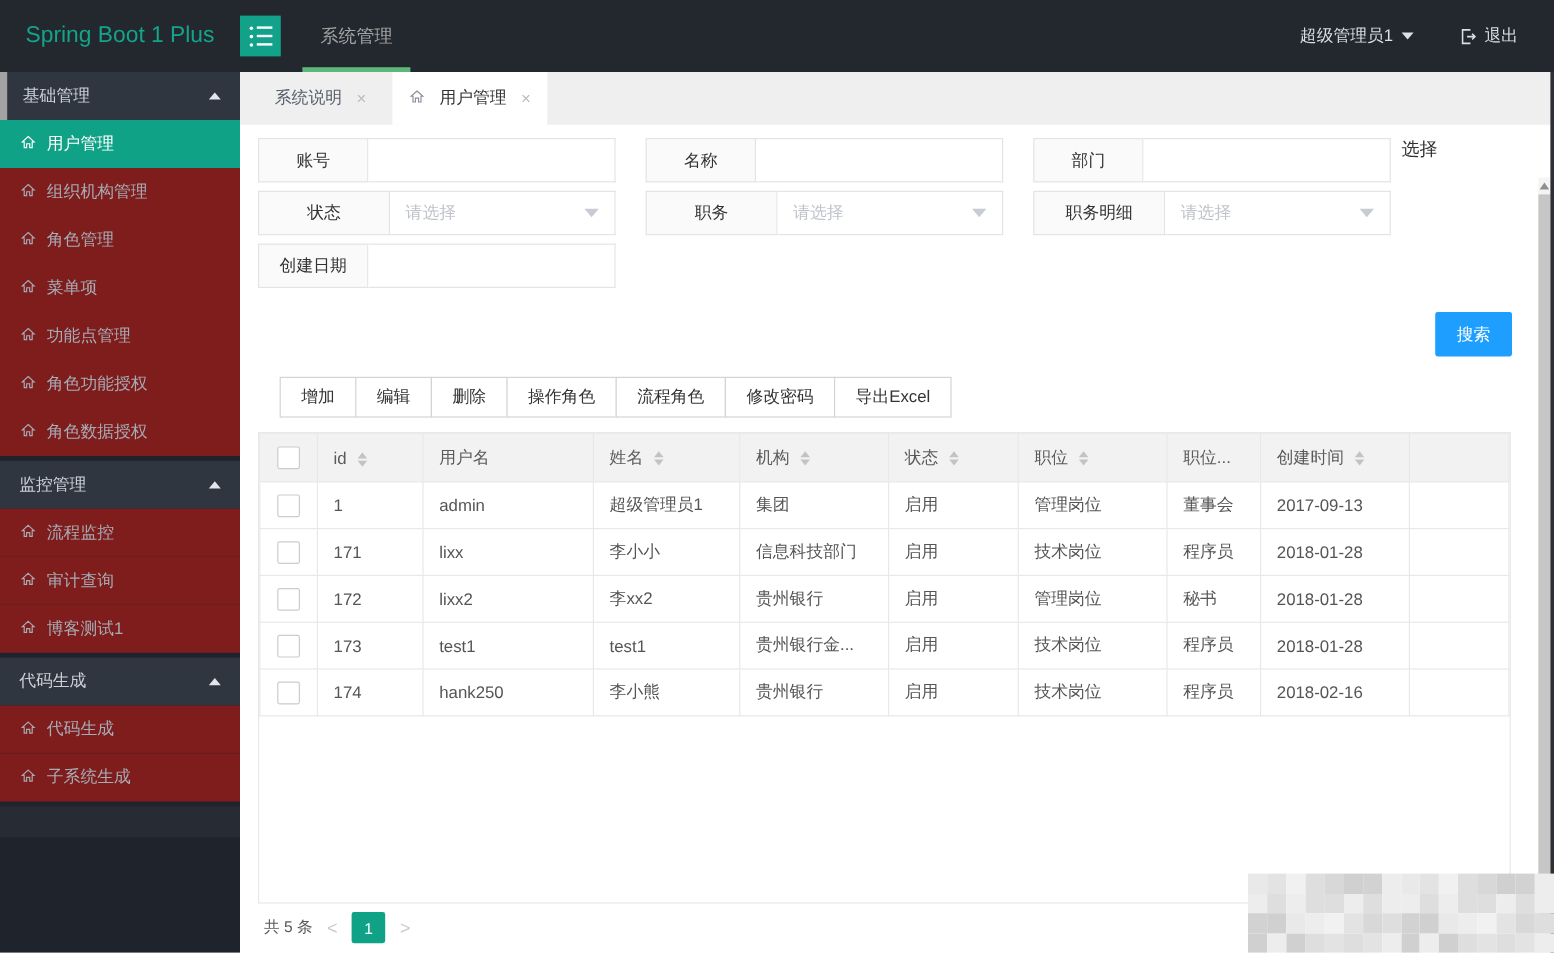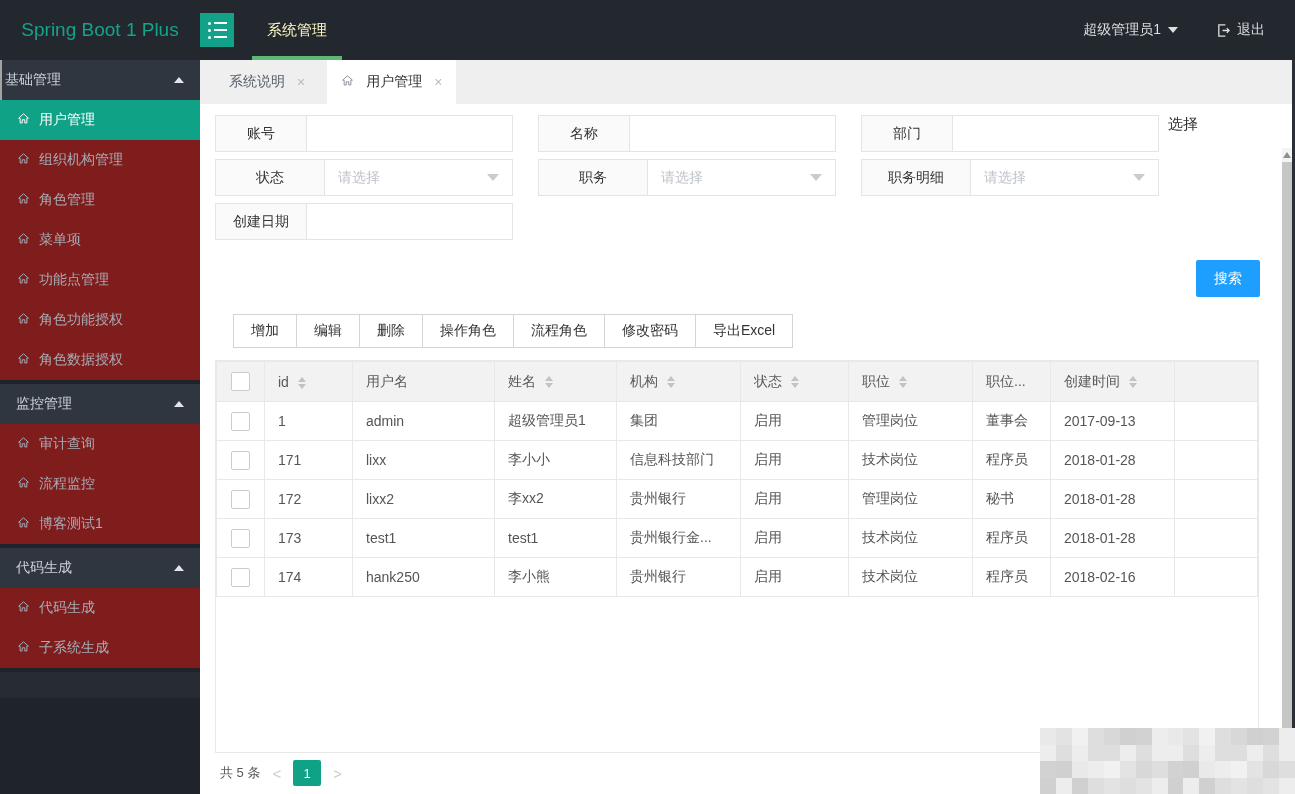--- a/index.html
+++ b/index.html
@@ -6,32 +6,32 @@
   html,body { width:1295px; height:794px; overflow:hidden; }
   body { position:relative; background:#fff; font-family:"Liberation Sans","DejaVu Sans",sans-serif; }
 
   
   .header { position:absolute; top:0; left:0; width:1295px; height:60px; background:#23272e; display:flex; align-items:center; z-index:10; }
   .logo { width:200px; text-align:center; color:#14a38b; font-size:19px; }
   .menu-toggle { width:34px; height:34px; background:#12a189; display:flex; flex-direction:column; justify-content:center; align-items:center; gap:4px; cursor:pointer; }
   .hbar { display:flex; align-items:center; gap:3px; }
   .hbar i { display:block; width:3px; height:3px; background:#fff; border-radius:50%; }
   .hbar b { display:block; width:13px; height:2px; background:#fff; }
-  .nav-item { margin-left:18px; height:60px; display:flex; align-items:center; padding:12px 15px; color:#fef9c3; font-size:15px; position:relative; cursor:pointer; }
+  .nav-item { margin-left:18px; height:60px; display:flex; align-items:center; padding:12px 15px; color:#a3a3a3; font-size:15px; position:relative; cursor:pointer; }
   .nav-item.active::after { content:""; position:absolute; left:0; right:0; bottom:0; height:4px; background:#5db878; }
   .header-right { margin-left:auto; display:flex; align-items:center; gap:38px; padding-right:30px; color:#dcdfe3; font-size:14px; }
   .user-dd { display:flex; align-items:center; gap:7px; cursor:pointer; }
   .caret-down { width:0; height:0; border-left:5px solid transparent; border-right:5px solid transparent; border-top:6px solid #dcdfe3; }
   .logout { display:flex; align-items:center; gap:6px; cursor:pointer; }
 
   
   .sidebar { position:absolute; top:60px; left:0; width:200px; bottom:0; background:#1f242c; z-index:5; }
   .menu-section { margin-bottom:4px; }
   .menu-section-header { height:40px; background:#30363f; color:#ccd1d9; font-size:14px; display:flex; align-items:center; justify-content:space-between; padding:0 16px; cursor:pointer; }
-  .menu-section.active .menu-section-header { border-left:2px solid #a3a3a3; padding-left:3px; }
+  .menu-section.active .menu-section-header { border-left:6px solid #a3a3a3; padding-left:13px; }
   .chev-up { width:0; height:0; border-left:5px solid transparent; border-right:5px solid transparent; border-bottom:6px solid #e2e6ec; }
   .menu-item { height:40px; background:#7f1d1d; display:flex; align-items:center; gap:9px; padding:0 17px; color:#a6acb6; font-size:14px; cursor:pointer; }
   .menu-item.active { background:#0fa287; color:#fff; }
   .menu-item svg { flex:0 0 auto; }
   .menu-tail { height:26px; background:#262b34; }
 
   
   .content { position:absolute; top:60px; left:200px; right:0; bottom:0; background:#fff; }
   .tabbar { height:44px; background:#efefef; display:flex; align-items:stretch; padding-left:15px; }
   .tab { display:flex; align-items:center; gap:12px; padding:0 14px; font-size:14px; color:#57606b; cursor:pointer; }
@@ -168,27 +168,27 @@
     </div>
     <div class="menu-section">
       <div class="menu-section-header">
         <span>监控管理</span>
         <span class="chev-up"></span>
       </div>
       <div class="menu-item">
         <span class="home"><svg width="13" height="13" viewBox="0 0 16 16">
             <path d="M8 2.2 L14 7.6 H12.1 V13.5 H9.6 V9.6 H6.4 V13.5 H3.9 V7.6 H2 Z" fill="none" stroke="currentColor" stroke-width="1.2"></path>
           </svg></span>
+        <span>流程监控</span>
+      </div>
+      <div class="menu-item">
+        <span class="home"><svg width="13" height="13" viewBox="0 0 16 16">
+            <path d="M8 2.2 L14 7.6 H12.1 V13.5 H9.6 V9.6 H6.4 V13.5 H3.9 V7.6 H2 Z" fill="none" stroke="currentColor" stroke-width="1.2"></path>
+          </svg></span>
         <span>审计查询</span>
-      </div>
-      <div class="menu-item">
-        <span class="home"><svg width="13" height="13" viewBox="0 0 16 16">
-            <path d="M8 2.2 L14 7.6 H12.1 V13.5 H9.6 V9.6 H6.4 V13.5 H3.9 V7.6 H2 Z" fill="none" stroke="currentColor" stroke-width="1.2"></path>
-          </svg></span>
-        <span>流程监控</span>
       </div>
       <div class="menu-item">
         <span class="home"><svg width="13" height="13" viewBox="0 0 16 16">
             <path d="M8 2.2 L14 7.6 H12.1 V13.5 H9.6 V9.6 H6.4 V13.5 H3.9 V7.6 H2 Z" fill="none" stroke="currentColor" stroke-width="1.2"></path>
           </svg></span>
         <span>博客测试1</span>
       </div>
     </div>
     <div class="menu-section">
       <div class="menu-section-header">

